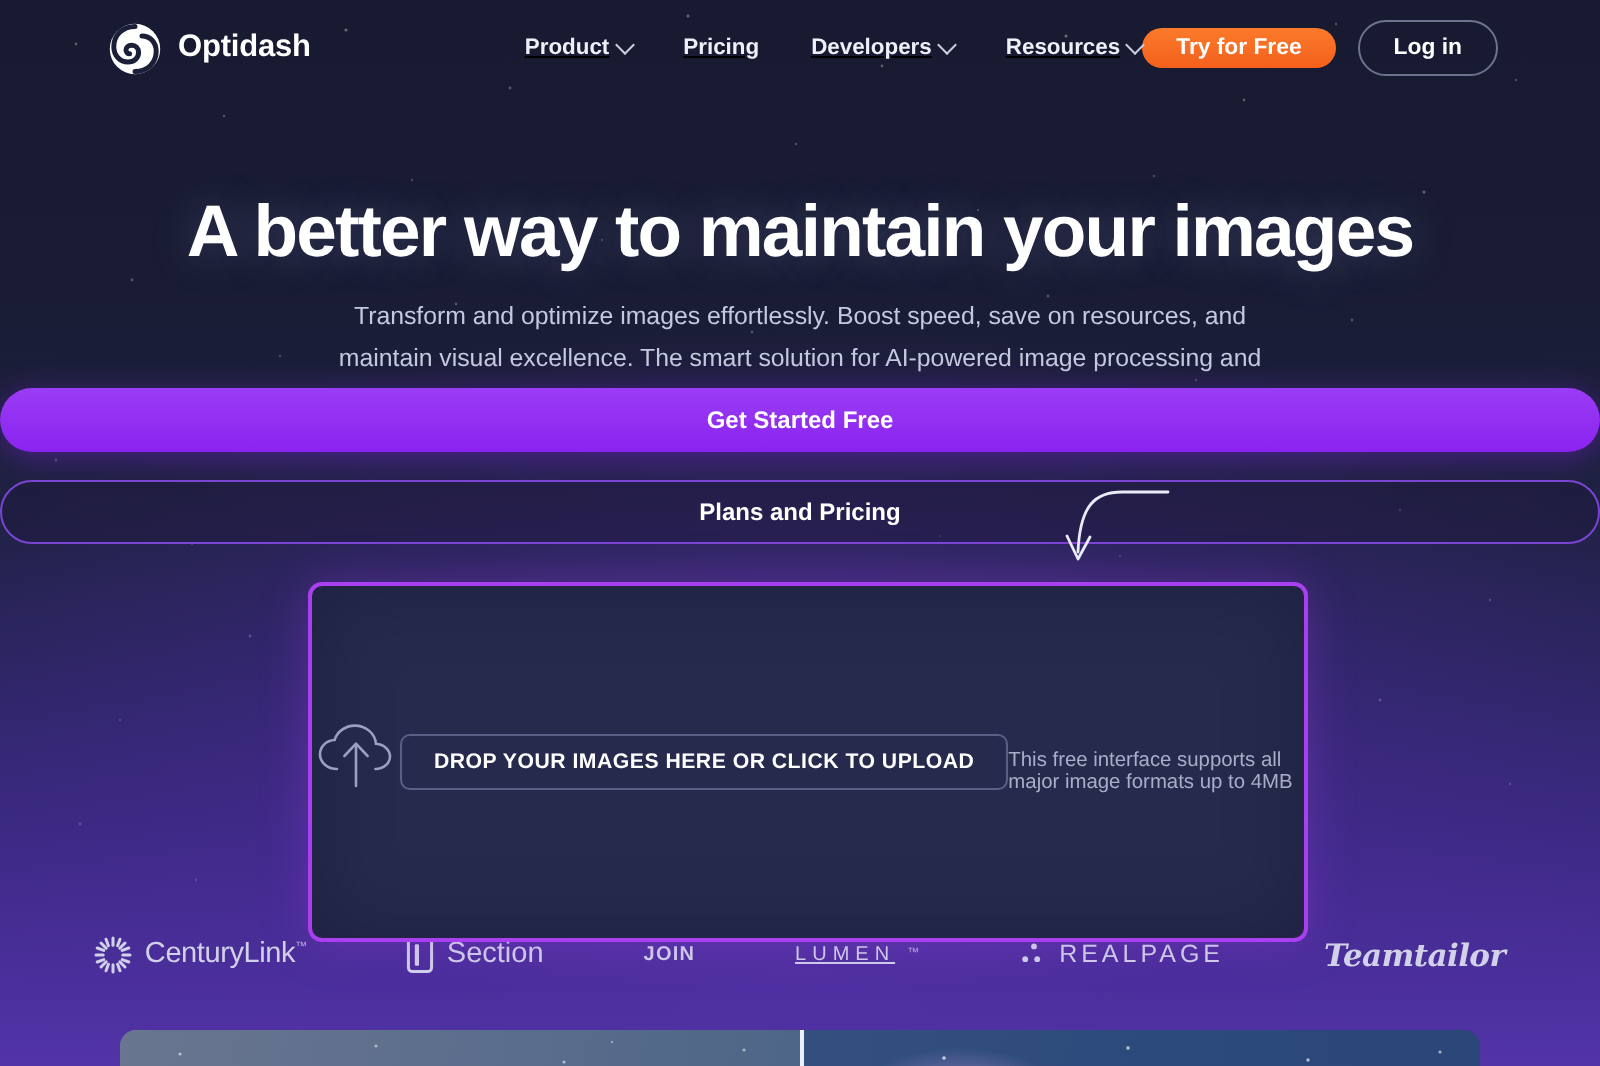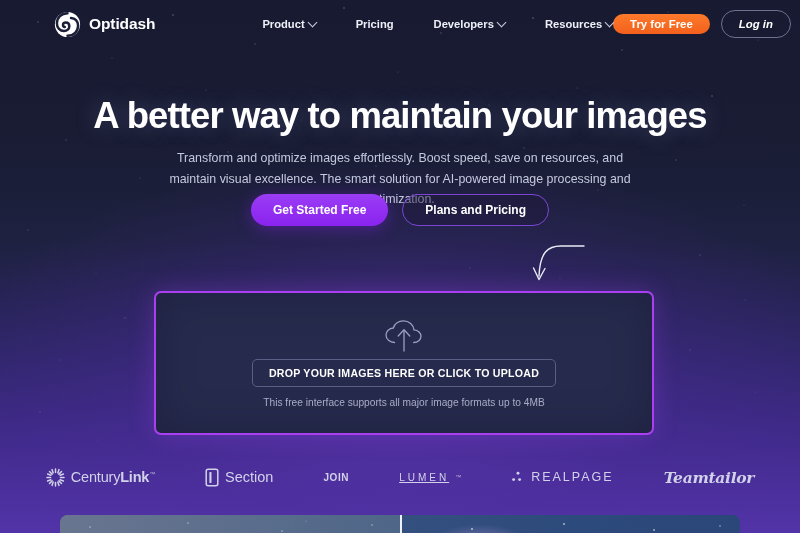--- a/index.html
+++ b/index.html
@@ -63,22 +63,23 @@
   .brand-name {
     color: #ffffff;
     font-size: 15.5px;
     font-weight: bold;
     letter-spacing: -0.1px;
   }
 
   .nav-links {
     display: flex;
     align-items: center;
-    gap: 40px;
+    gap: 26px;
     margin-left: 107px;
+    text-decoration: underline;
   }
   .nav-link {
     display: flex;
     align-items: center;
     gap: 4px;
     color: #eef0f8;
     font-size: 11.2px;
     font-weight: bold;
     white-space: nowrap;
     cursor: pointer;
@@ -111,21 +112,20 @@
   .btn-login {
     background: transparent;
     color: #ffffff;
     font-size: 11.4px;
     font-weight: bold;
     border: 1px solid #6d7290;
     border-radius: 18px;
     padding: 7px 17px;
     cursor: pointer;
     white-space: nowrap;
-    font-style: italic;
   }
 
   
   .hero {
     position: absolute;
     top: 96px;
     left: 0;
     width: 800px;
     text-align: center;
     z-index: 10;
@@ -148,20 +148,21 @@
 
   .cta-row {
     position: absolute;
     top: 194px;
     left: 0;
     width: 800px;
     display: flex;
     justify-content: center;
     gap: 14px;
     z-index: 10;
+    flex-direction: column;
   }
   .btn-start {
     background: linear-gradient(180deg, #9b3cf5 0%, #8a23ef 100%);
     color: #ffffff;
     font-size: 12px;
     font-weight: bold;
     border: none;
     border-radius: 16px;
     padding: 9px 22px;
     cursor: pointer;
@@ -199,27 +200,27 @@
     white-space: nowrap;
     letter-spacing: 0.2px;
   }
 
   
   .dropzone {
     position: absolute;
     left: 154px;
     top: 291px;
     width: 500px;
-    height: 144px;
+    height: 180px;
     border: 2px solid #a93ff0;
     border-radius: 7px;
     background: #262a4c;
     box-shadow: 0 0 24px rgba(169,63,240,0.28), inset 0 0 40px rgba(10,10,30,0.25);
     display: flex;
-    flex-direction: column;
+    flex-direction: row;
     align-items: center;
     justify-content: center;
     z-index: 11;
     cursor: pointer;
   }
   .cloud-wrap { margin-bottom: 1px; }
   .drop-btn {
     border: 1px solid #5b5f86;
     border-radius: 5px;
     padding: 7px 16px;
@@ -251,21 +252,21 @@
     z-index: 10;
   }
   .logo-item {
     display: flex;
     align-items: center;
     gap: 6px;
     color: #dcdff0;
     opacity: 0.93;
   }
   .lg-centurylink { font-size: 14.5px; letter-spacing: -0.2px; }
-  .lg-centurylink b { font-weight: bold; }
+  .lg-centurylink b { font-weight: normal; }
   .lg-section { font-size: 14.5px; }
   .lg-join { font-size: 10px; font-weight: bold; letter-spacing: 0.6px; }
   .lg-lumen { font-size: 10px; letter-spacing: 3px; font-weight: 300; text-decoration: underline; }
   .lg-realpage { font-size: 12.5px; letter-spacing: 2px; }
   .lg-teamtailor {
     font-family: "DejaVu Serif", serif;
     font-style: italic;
     font-weight: bold;
     font-size: 15.5px;
     letter-spacing: -0.3px;

